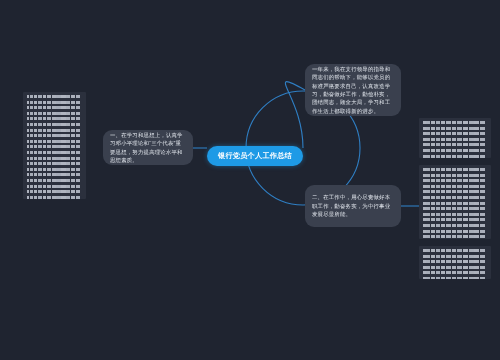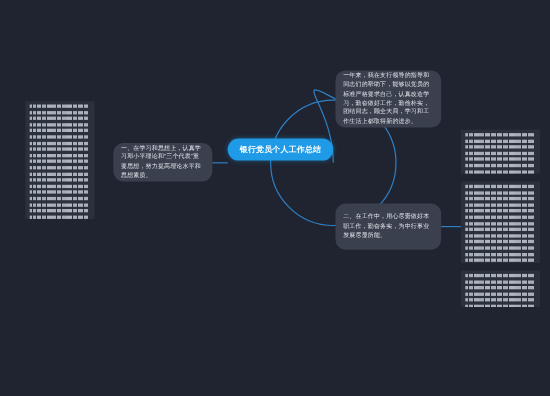--- a/index.html
+++ b/index.html
@@ -72,21 +72,21 @@
   }
   .node-text {
     display: block;
     width: 100%;
     line-height: 1.55;
     letter-spacing: .2px;
   }
 
   .node.central {
     left: 207px;
-    top: 126px;
+    top: 146px;
     width: 96px;
     height: 20px;
     background: #1e9ae6;
     border-radius: 10px;
     justify-content: center;
     box-shadow: 0 0 5px rgba(30,154,230,.45);
   }
   .node.central .node-text {
     color: #ffffff;
     font-size: 7.2px;

